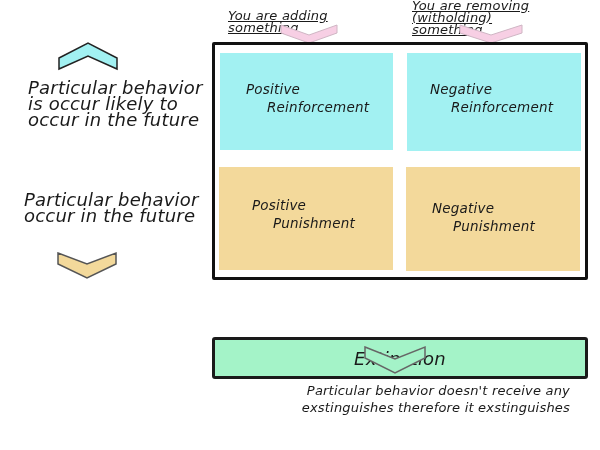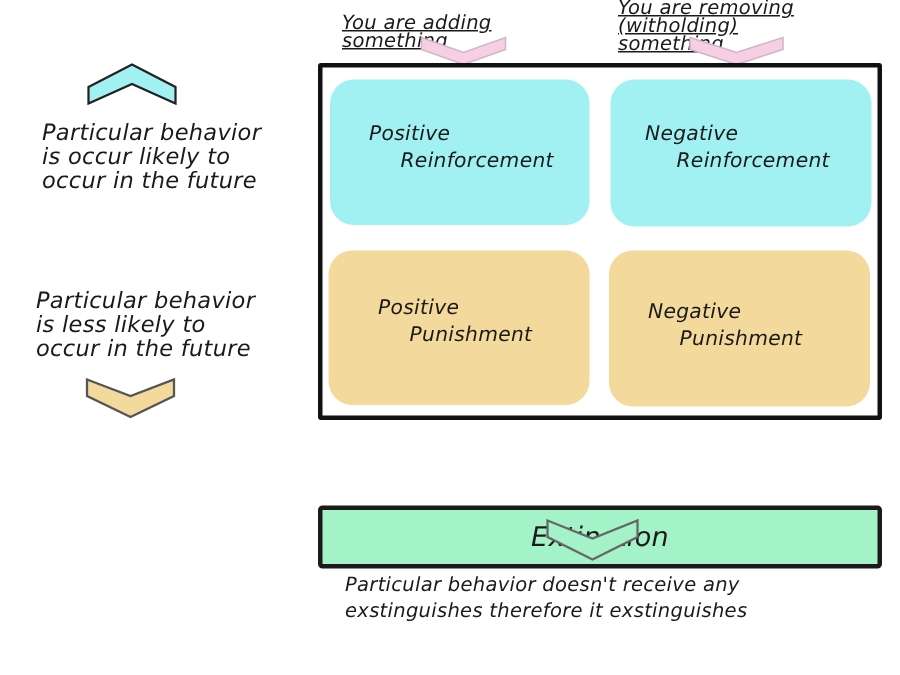--- a/index.html
+++ b/index.html
@@ -1,27 +1,27 @@
 <!DOCTYPE html>
 <html><head>
 <meta charset="utf-8">
 <style>
   html, body { margin:0; padding:0; background:#ffffff; }
   body { width:600px; height:450px; position:relative; overflow:hidden;
          font-family:"DejaVu Sans", sans-serif; color:#1a1a1a; }
   .abs { position:absolute; }
   .hand { font-family:"DejaVu Sans", sans-serif; font-style:oblique; letter-spacing:0.2px; }
   .top-label { font-size:13px; text-align:left; line-height:12px;text-decoration:underline; }
-  .side-text { font-size:15px; line-height:16px;font-style:italic; }
+  .side-text { font-size:18px; line-height:16px;font-style:italic; }
   .main-box { left:212px; top:42px; width:370px; height:232px; border:3px solid #111; border-radius:2px; background:#fff; }
-  .cell { position:absolute;border-radius:16px; }
+  .cell { position:absolute; }
   .cell .l1, .cell .l2 { position:absolute; font-size:13.5px; white-space:nowrap; }
   .ext-box { left:212px; top:292px; width:370px; height:36px; border:3px solid #1a1a1a; border-radius:3px;
              display:flex; align-items:center; justify-content:center; font-size:18px;margin-top:45px; }
-  .bottom-text { left:230px; top:382px; width:340px; text-align:left; font-size:13px; line-height:17px; }
+  .bottom-text { left:230px; top:382px; width:340px; text-align:right; font-size:13px; line-height:17px; }
   svg { position:absolute; overflow:visible; }
 </style>
 </head>
 <body>
 
 <div class="abs hand top-label" style="left:228px; top:10px; width:160px;">You are adding something</div>
 <div class="abs hand top-label" style="left:412px; top:0; width:160px;">
   <div>You are removing (witholding)</div>
   <div>something</div>
 </div>
@@ -37,21 +37,20 @@
   <polygon id="up-arrow" points="1,16 30,1 59,16 59,27 30,14 1,27" stroke="#222" stroke-width="1.5" fill="#a2f1f2"></polygon>
 </svg>
 <div class="abs hand side-text" style="left:28px; top:80px;">
   <div>Particular behavior</div>
   <div>is occur likely to</div>
   <div>occur in the future</div>
 </div>
 
 <div class="abs hand side-text" style="left:24px; top:192px;">
   <div>Particular behavior</div>
-  <div>is less likely to</div>
   <div>occur in the future</div>
 </div>
 <svg style="left:57px; top:252px;" width="60" height="28">
   <polygon id="down-arrow" points="1,1 30,12 59,1 59,12 30,26 1,12" stroke="#555" stroke-width="1.5" fill="#f3d99b"></polygon>
 </svg>
 
 <div class="abs main-box">
   <div class="cell" style="left: 5px; top: 8px; width: 173px; height: 97px; background: rgb(162, 241, 242);">
     <span class="l1 hand" style="left:26px; top:28px;">Positive</span>
     <span class="l2 hand" style="left:47px; top:46px;">Reinforcement</span>

